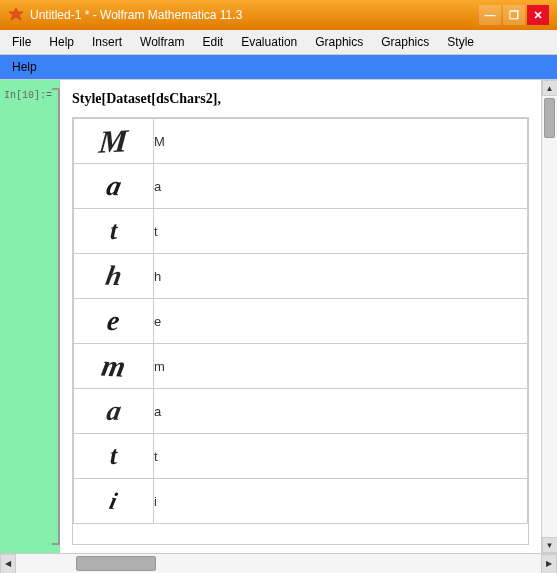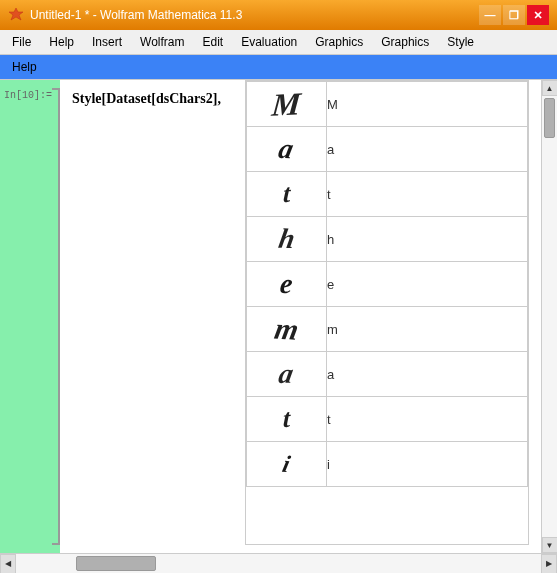--- a/index.html
+++ b/index.html
@@ -117,21 +117,21 @@
       right: 0px;
       width: 8px;
       height: 2px;
       background: #999;
     }
 
     
     .content-area {
       flex: 1;
       display: flex;
-      flex-direction: row;
+      flex-direction: column;
       overflow: hidden;
       background: #fff;
     }
 
     
     .code-cell {
       padding: 8px 12px;
       font-family: 'Times New Roman', serif;
       font-size: 14px;
       font-weight: bold;

